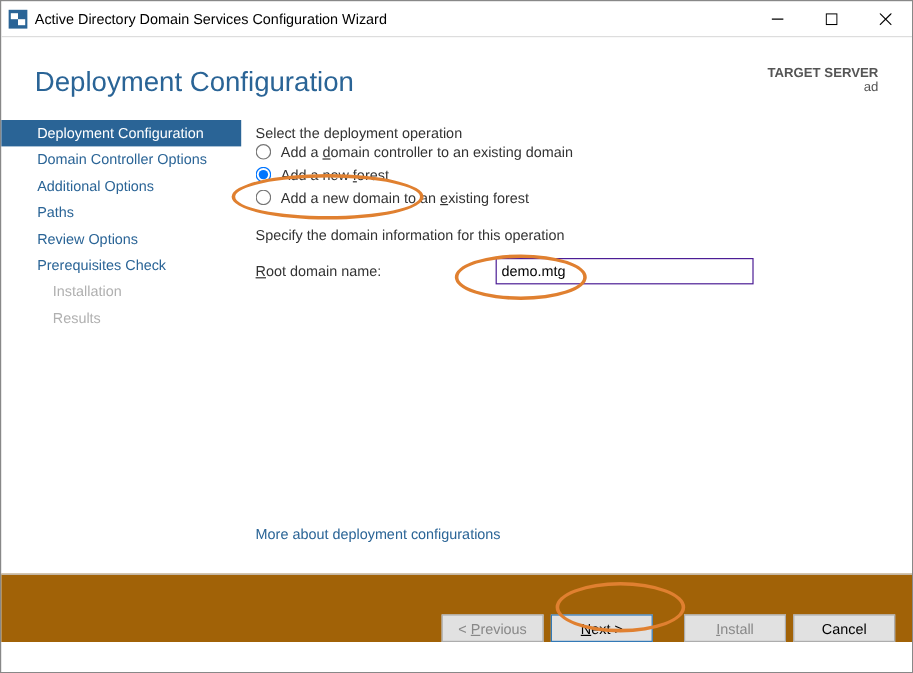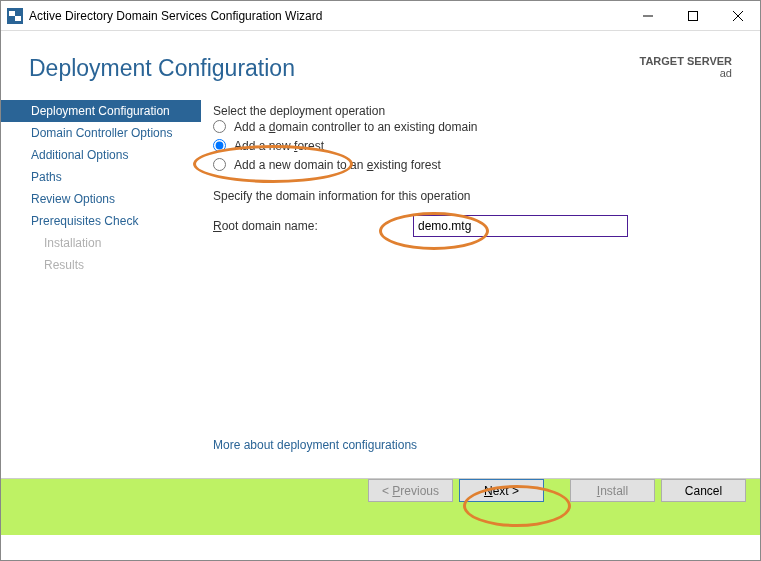--- a/index.html
+++ b/index.html
@@ -22,21 +22,21 @@
     .main { flex: 1; padding: 14px 28px 0 12px; font-size: 12px; color: #333; position: relative; }
     .main .section-label { display: block; }
     .radio-row { display: flex; align-items: center; margin-bottom: 2px; padding-left: 0; }
     .radio-row input[type=radio] { margin: 2px 8px 2px 0; }
     .radio-row label { cursor: pointer; }
     .spec-label { margin-top: 16px; margin-bottom: 12px; display: block; }
     .domain-row { display: flex; align-items: center; }
     .domain-row .fld-label { width: 200px; }
     .domain-row input[type=text] { width: 215px; height: 22px; border: 1px solid #4c1d95; padding: 2px 4px; font-size: 12px; font-family: inherit; }
     .learn-more { color: #2a6496; cursor: pointer; position: absolute; bottom: 26px; left: 12px; }
-    .footer { height: 57px; border-top: 1px solid #ccc; background: #bef264; display: flex; justify-content: flex-end; align-items: flex-start; padding-right: 14px; gap: 6px; position: relative; }
+    .footer { height: 57px; border-top: 1px solid #ccc; background: #a16207; display: flex; justify-content: flex-end; align-items: flex-end; padding-right: 14px; gap: 6px; position: relative; }
     .footer .btn { width: 85px; height: 23px; border: 1px solid #adadad; background: #e1e1e1; font-family: inherit; font-size: 12px; cursor: pointer; }
     .footer .btn.default { border: 1px solid #3379b7; }
     .footer .btn:disabled { color: #888; cursor: default; }
     .annot { position: absolute; border: 3px solid #e08030; border-radius: 50%; pointer-events: none; }
     .u { text-decoration: underline; }
   </style>
 </head>
 <body>
 
 <div class="titlebar">

